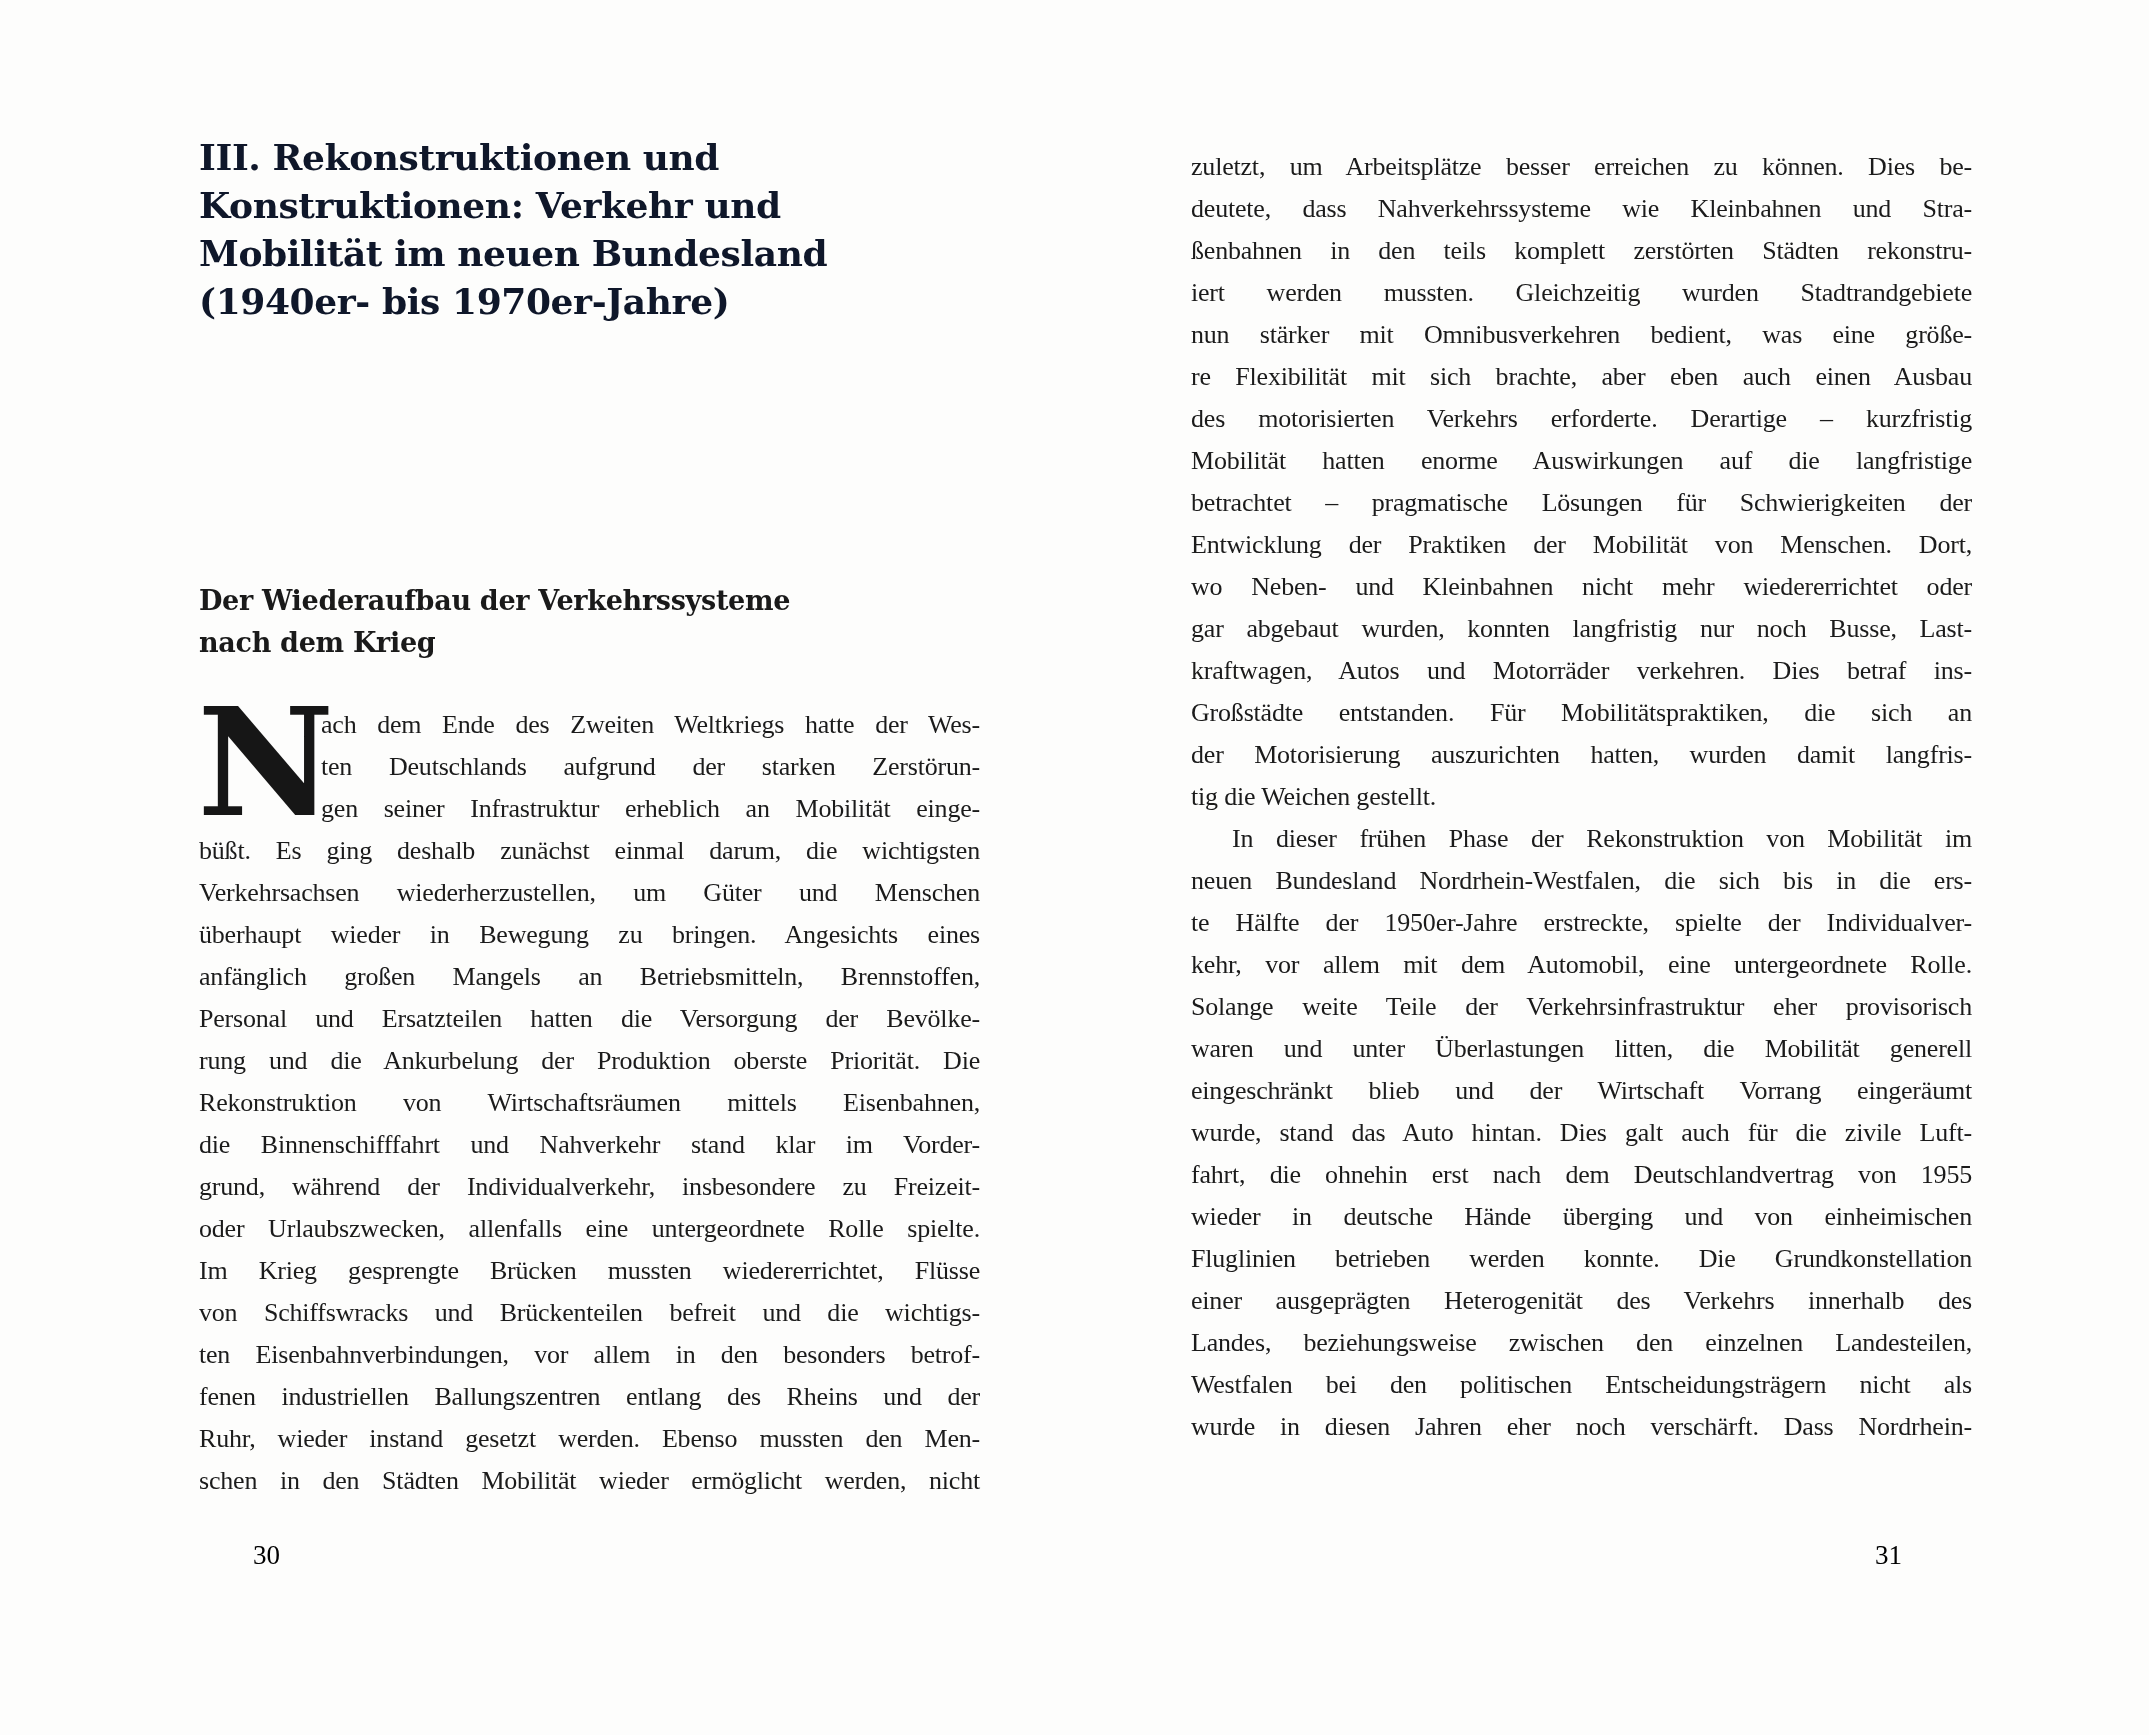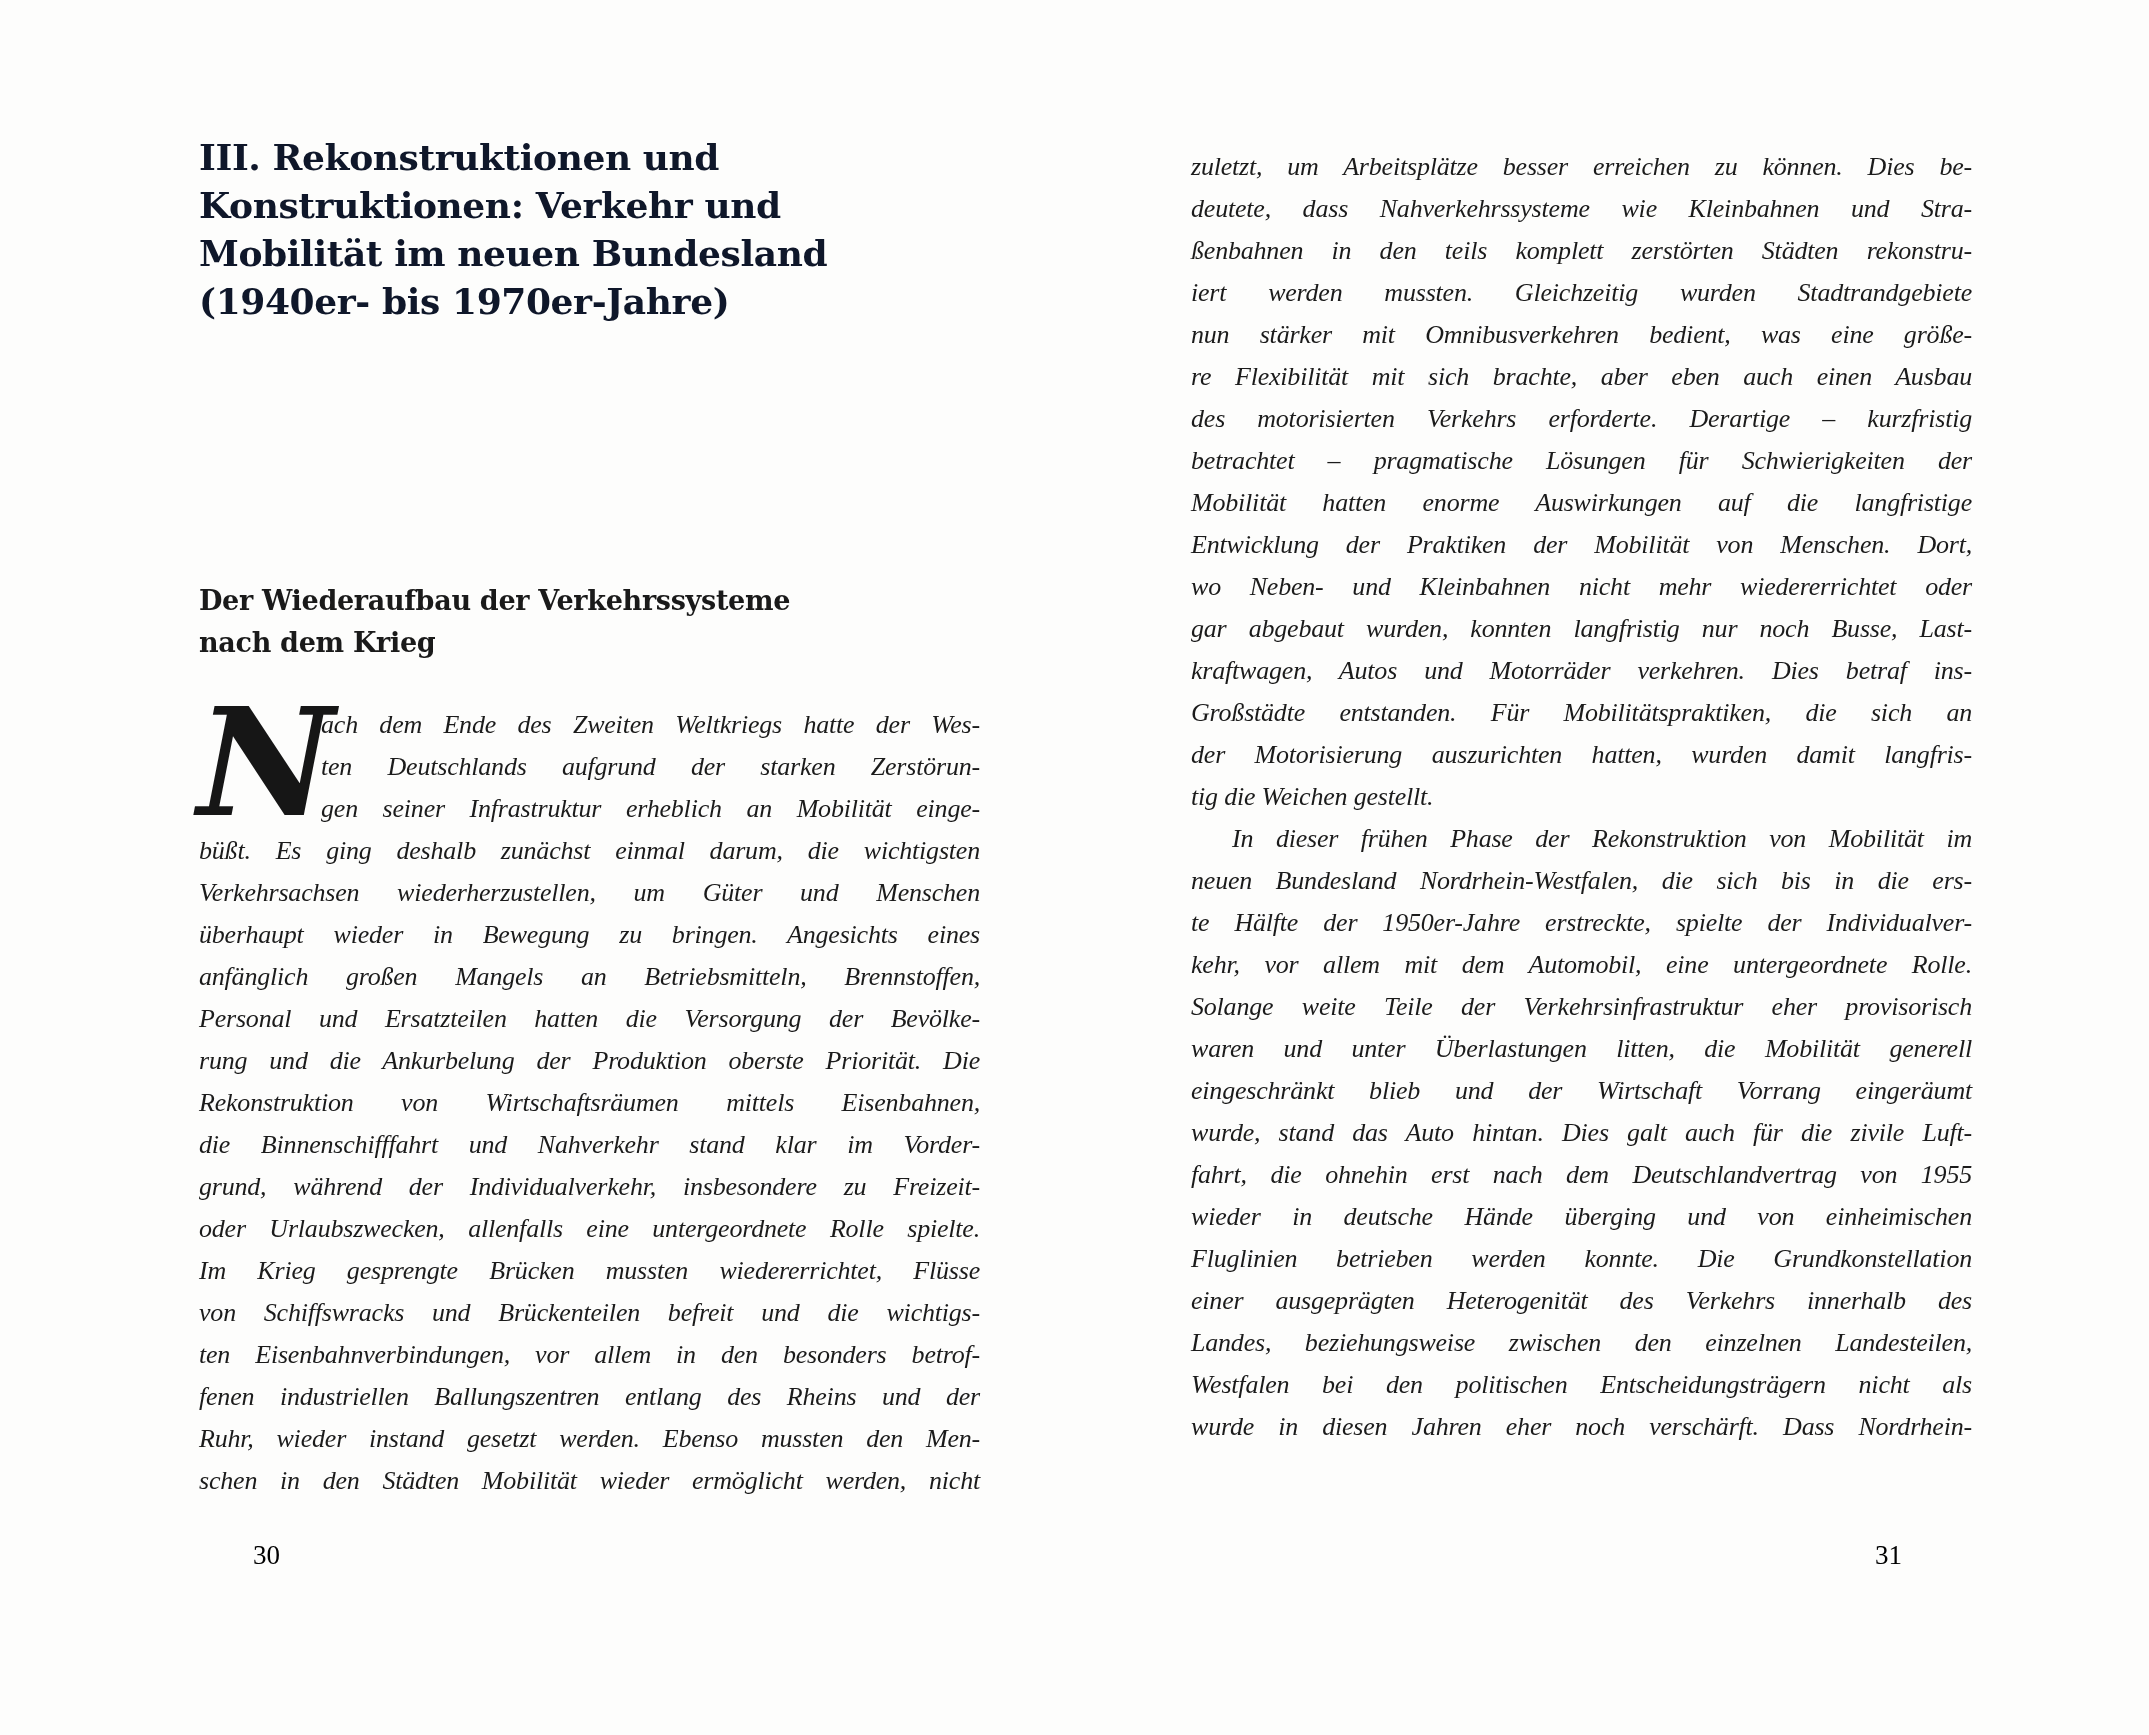--- a/index.html
+++ b/index.html
@@ -27,21 +27,21 @@
   #section-subheading {
     left: 199px; top: 580px; width: 781px;
     font-family: "DejaVu Serif", serif;
     font-weight: bold;
     font-size: 27px; line-height: 42px;
     letter-spacing: -0.3px;
     color: #1a1a1a;
   }
 
   
-  .body-col { width: 781px; font-size: 26px; line-height: 42px; letter-spacing: -0.2px; font-style: italic; }
+  .body-col { width: 781px; font-size: 26px; line-height: 42px; letter-spacing: -0.2px; }
   #left-body  { left: 199px;  top: 704px; }
   #right-body { left: 1191px; top: 146px; }
 
   .line {
     white-space: nowrap;
     text-align: left;
   }
   .justify .line {
     white-space: normal;
     text-align: justify;
@@ -125,22 +125,22 @@
 
 <div class="block body-col justify" id="right-body">
   <div>
       <div class="line">zuletzt, um Arbeitsplätze besser erreichen zu können. Dies be-</div>
       <div class="line">deutete, dass Nahverkehrssysteme wie Kleinbahnen und Stra-</div>
       <div class="line">ßenbahnen in den teils komplett zerstörten Städten rekonstru-</div>
       <div class="line">iert werden mussten. Gleichzeitig wurden Stadtrandgebiete</div>
       <div class="line">nun stärker mit Omnibusverkehren bedient, was eine größe-</div>
       <div class="line">re Flexibilität mit sich brachte, aber eben auch einen Ausbau</div>
       <div class="line">des motorisierten Verkehrs erforderte. Derartige – kurzfristig</div>
+      <div class="line">Mobilität hatten enorme Auswirkungen auf die langfristige</div>
       <div class="line">betrachtet – pragmatische Lösungen für Schwierigkeiten der</div>
-      <div class="line">Mobilität hatten enorme Auswirkungen auf die langfristige</div>
       <div class="line">Entwicklung der Praktiken der Mobilität von Menschen. Dort,</div>
       <div class="line">wo Neben- und Kleinbahnen nicht mehr wiedererrichtet oder</div>
       <div class="line">gar abgebaut wurden, konnten langfristig nur noch Busse, Last-</div>
       <div class="line">kraftwagen, Autos und Motorräder verkehren. Dies betraf ins-</div>
       <div class="line">Großstädte entstanden. Für Mobilitätspraktiken, die sich an</div>
       <div class="line">der Motorisierung auszurichten hatten, wurden damit langfris-</div>
       <div class="line no-justify">tig die Weichen gestellt.</div>
     </div>
   <div>
       <div class="line indent">In dieser frühen Phase der Rekonstruktion von Mobilität im</div>

